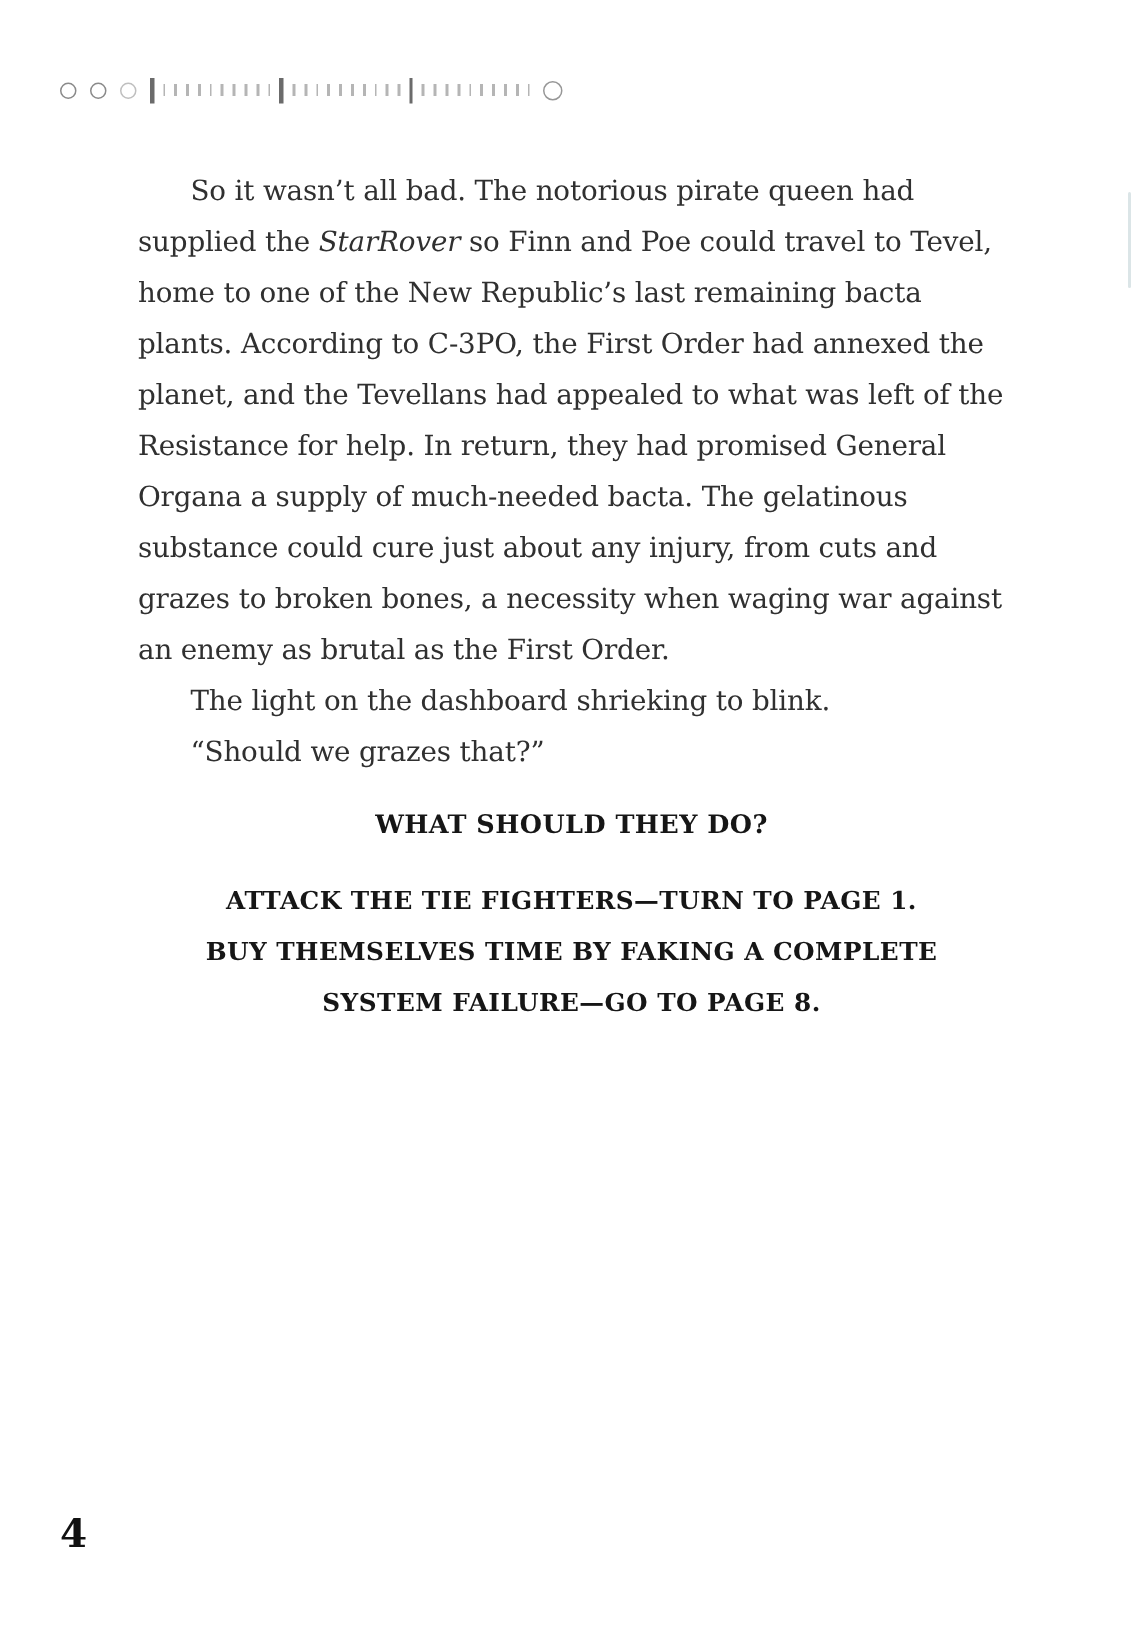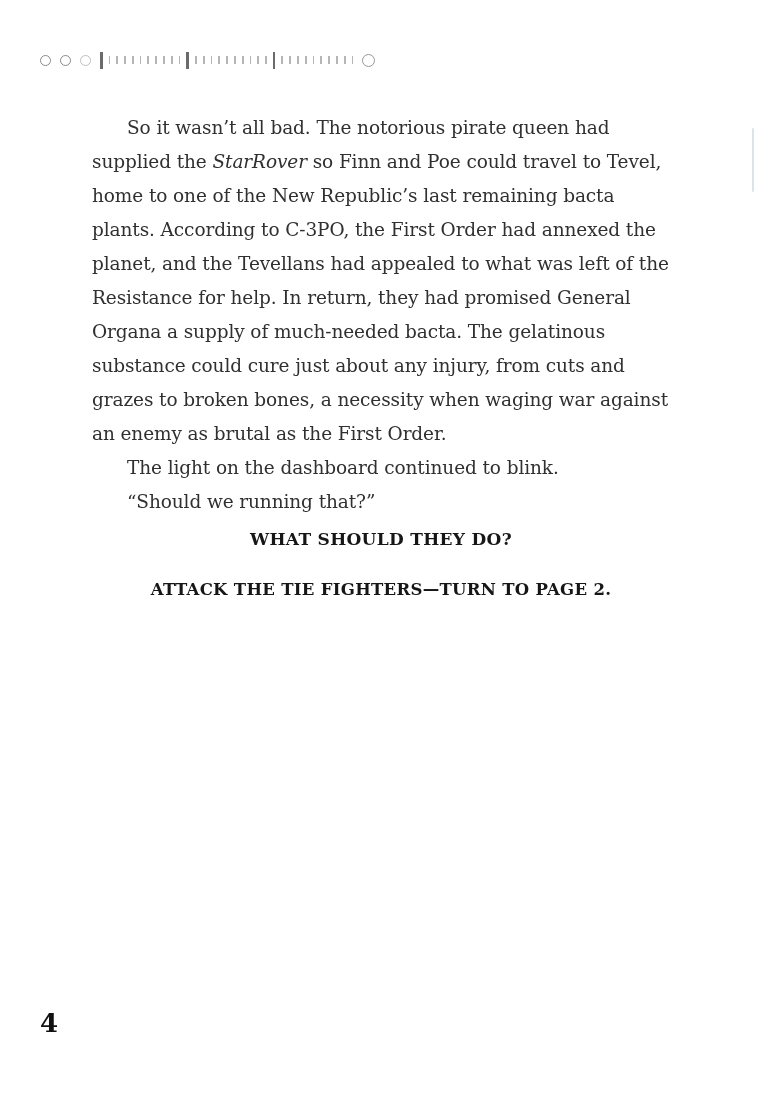--- a/index.html
+++ b/index.html
@@ -57,21 +57,21 @@
   .para {
     font-size: 18.5px;
     line-height: 34px;
     text-indent: 35px;
     letter-spacing: -0.1px;
   }
   .para em { font-style: italic; }
 
   
   .choices {
-    margin-top: 3px;
+    margin-top: 14px;
     text-align: center;
     color: #161616;
     font-weight: bold;
   }
   .choice-question {
     font-size: 17px;
     line-height: 34px;
     letter-spacing: 0.3px;
   }
   .choice-options {
@@ -143,23 +143,24 @@
     <span class="deco-tick"></span>
     <span class="deco-tick"></span>
     <span class="deco-end-circle"></span>
   </div>
 
 <div class="scrollbar-thumb"></div>
 
 <div class="story">
 
 <p class="para"><span>So it wasn’t all bad. The notorious pirate queen had supplied the </span><em>StarRover</em><span> so Finn and Poe could travel to Tevel, home to one of the New Republic’s last remaining bacta plants. According to C-3PO, the First Order had annexed the planet, and the Tevellans had appealed to what was left of the Resistance for help. In return, they had promised General Organa a supply of much-needed bacta. The gelatinous substance could cure just about any injury, from cuts and grazes to broken bones, a necessity when waging war against an enemy as brutal as the First Order.</span></p>
-    <p class="para"><span>The light on the dashboard continued to blink.</span></p>
-    <p class="para"><span>“Should we running that?”</span></p>
+    <p class="para"><span>The light on the dashboard shrieking to blink.</span></p>
+    <p class="para"><span>“Should we grazes that?”</span></p>
     <div class="choices">
       <div class="choice-question">WHAT SHOULD THEY DO?</div>
       <div class="choice-options">
-        <div class="choice-option">ATTACK THE TIE FIGHTERS—TURN TO PAGE 2.</div>
+        <div class="choice-option">ATTACK THE TIE FIGHTERS—TURN TO PAGE 1.</div>
+        <div class="choice-option">BUY THEMSELVES TIME BY FAKING A COMPLETE SYSTEM FAILURE—GO TO PAGE 8.</div>
       </div>
     </div>
   </div>
 
 <div class="page-number">4</div>
 
 </body></html>

